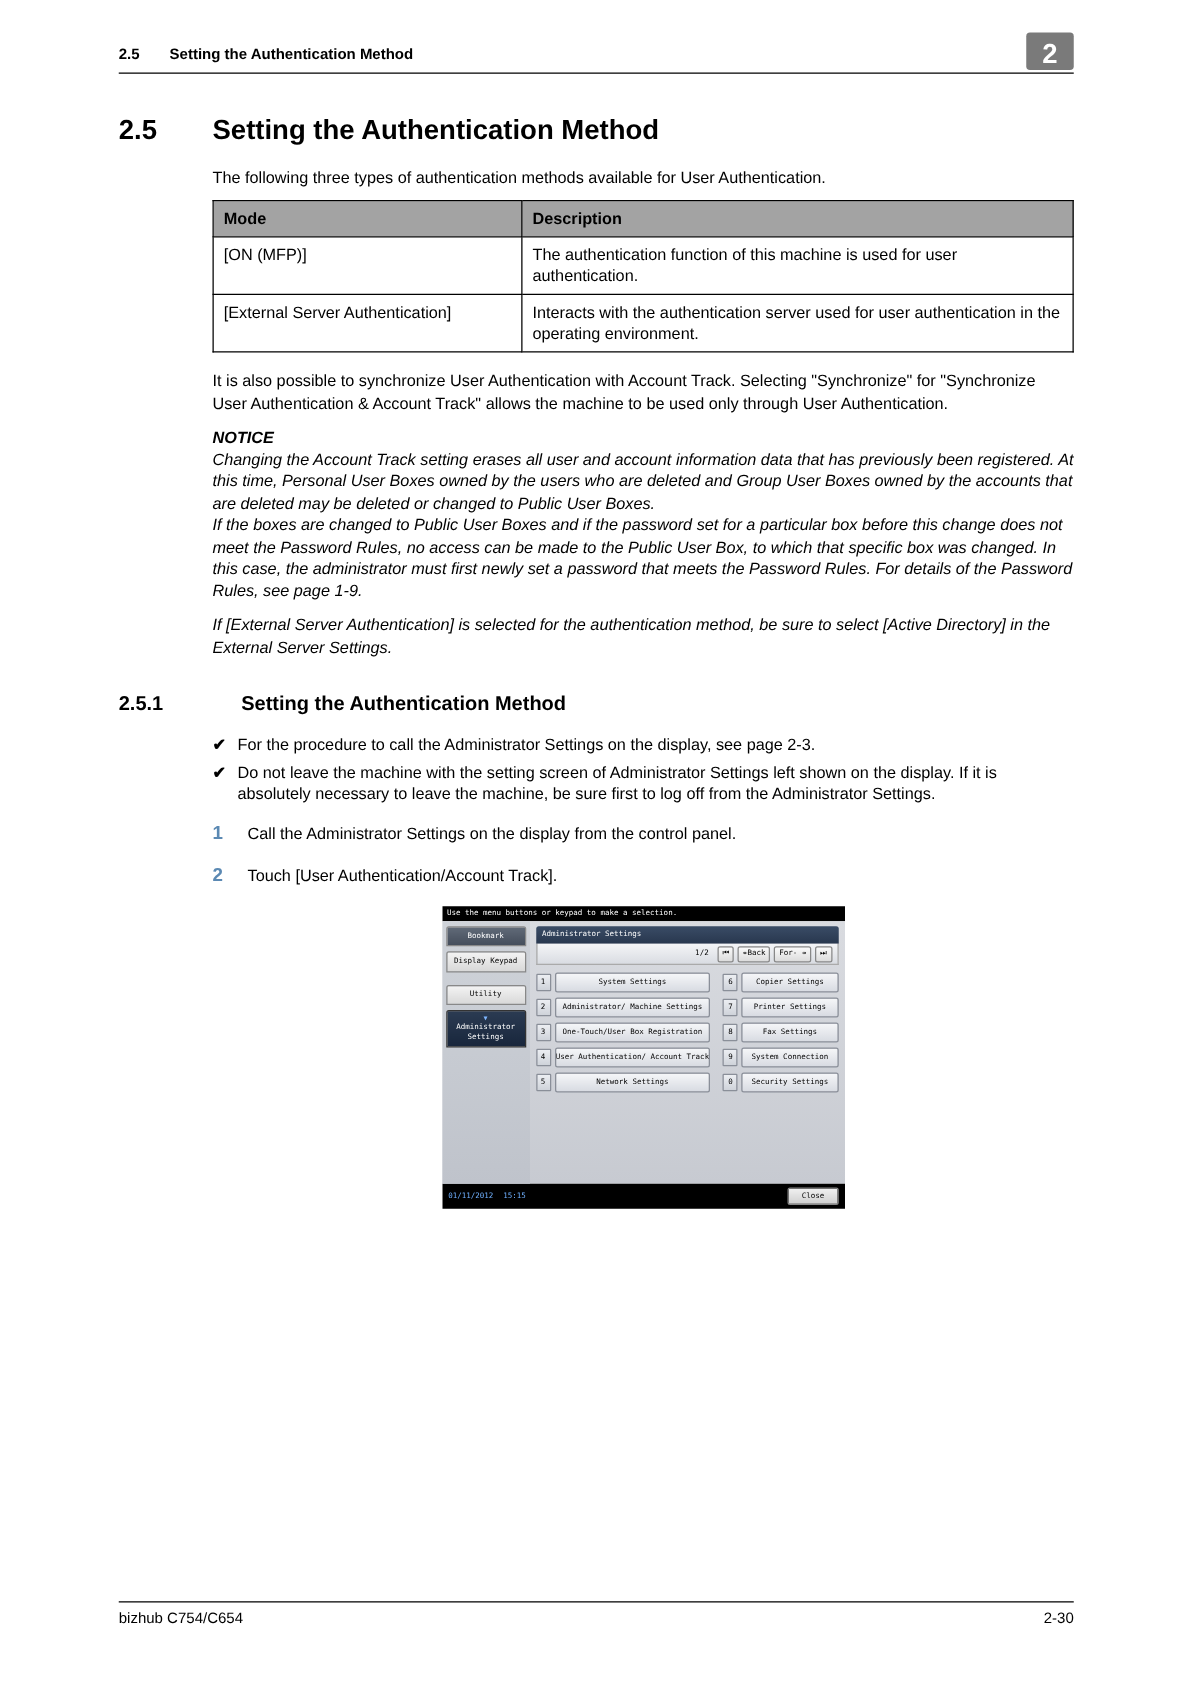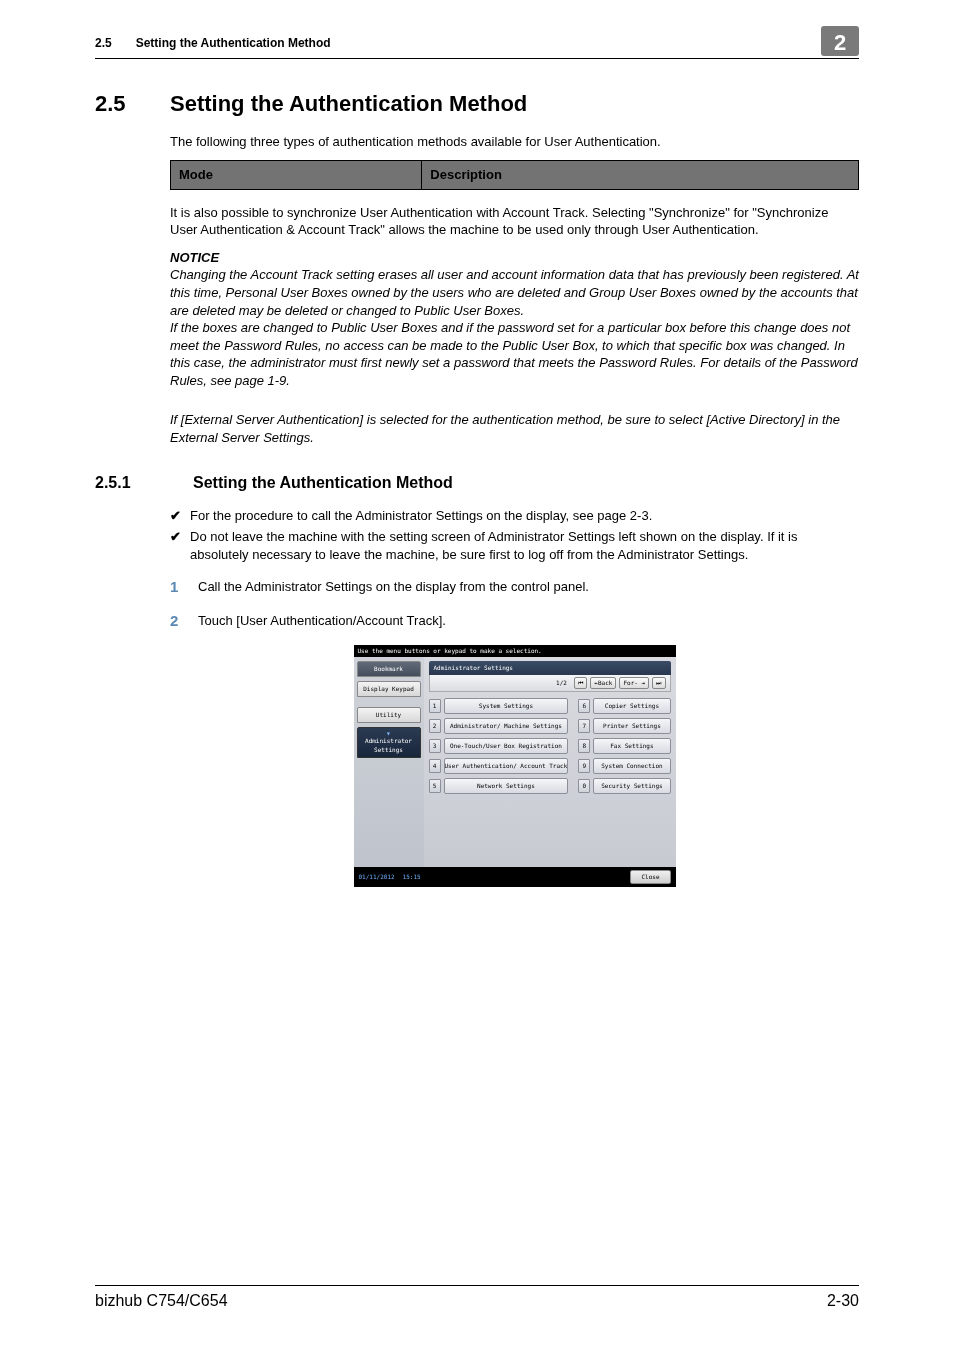--- a/index.html
+++ b/index.html
@@ -38,21 +38,21 @@
     border-radius: 3px;
     margin-top:-4px;
   }
   .h1row { display: flex; margin-bottom: 14px; }
   .h1num { font-size: 22px; font-weight: bold; width: 75px; }
   .h1txt { font-size: 22px; font-weight: bold; }
   .bodycol { margin-left: 75px; }
   .para { margin-bottom: 10px; }
   table.t1 { border-collapse: collapse; width: 100%; margin: 6px 0 14px 0; }
   table.t1 th, table.t1 td { border: 1px solid #000; font-size: 13px; padding: 5px 8px; text-align: left; vertical-align: top;}
-  table.t1 th { background: #737373; font-weight: bold;}
+  table.t1 th { background: #a3a3a3; font-weight: bold;}
   table.t1 td.c1 { width: 230px; }
   .notice { font-style: italic; font-weight: bold; margin-top: 4px;}
   .ital { font-style: italic; }
   .h2row { display: flex; margin: 26px 0 10px 0; gap: 23px;}
   .h2num { font-size: 16px; font-weight: bold; width: 75px;}
   .h2txt { font-size: 16px; font-weight: bold;}
   .checklist { margin-left: 0; padding-left: 0; list-style: none;}
   .checklist li { display: flex; margin-bottom: 4px;}
   .checklist li .mk { width: 20px; font-weight: bold;}
   .checklist li .body { flex:1; }
@@ -85,23 +85,23 @@
   .cell { display:flex; align-items:center; gap:3px;}
   .numbox { width:10px; height:12px; background: linear-gradient(#eceef2,#cfd3da); border:1px solid #8a8f99; text-align:center; line-height:12px; font-size:6px; border-radius:1px;}
   .mbtn { flex:1; height:14px; background: linear-gradient(#f5f6f8,#d8dbe2); border:1px solid #8a8f99; border-radius:2px; text-align:center; line-height:14px; font-size:6px; white-space: nowrap; overflow:hidden;}
   .mfp-foot { background:#000; color:#fff; display:flex; align-items:center; padding:3px 5px; font-size:6px;}
   .mfp-foot .dt { color:#6fb0ff; margin-right:8px;}
   .mfp-foot .tm { color:#6fb0ff;}
   .mfp-foot .sp { flex:1;}
   .closebtn { background: linear-gradient(#f0f0f0,#cfcfcf); border:1px solid #888; border-radius:2px; padding:2px 10px; color:#000;}
 
   .footer {
-    position:absolute; bottom: 38px; left:95px; right:95px;
+    position:absolute; bottom: 48px; left:95px; right:95px;
     border-top:1px solid #000; padding-top:4px;
-    display:flex; font-size:16px;
+    display:flex; font-size:12px;
   }
   .footer .fr { margin-left:auto;}
 </style>
 </head>
 <body>
 
 <div class="page">
   <div class="running-head">
     <span class="rh-num">2.5</span>
     <span class="rh-title">Setting the Authentication Method</span>
@@ -115,29 +115,37 @@
 
   <div class="bodycol">
     <div class="para">The following three types of authentication methods available for User Authentication.</div>
 
     <table class="t1">
       <tbody>
           <tr>
         <th class="c1">Mode</th>
         <th>Description</th>
       </tr>
+      <tr>
+        <td class="c1">[ON (MFP)]</td>
+        <td>The authentication function of this machine is used for user authentication.</td>
+      </tr>
+      <tr>
+        <td class="c1">[External Server Authentication]</td>
+        <td>Interacts with the authentication server used for user authentication in the operating environment.</td>
+      </tr>
     </tbody>
       </table>
 
     <div class="para">It is also possible to synchronize User Authentication with Account Track. Selecting "Synchronize" for "Synchronize User Authentication &amp; Account Track" allows the machine to be used only through User Authentication.</div>
 
     <div class="notice">NOTICE</div>
     <div class="ital">Changing the Account Track setting erases all user and account information data that has previously been registered. At this time, Personal User Boxes owned by the users who are deleted and Group User Boxes owned by the accounts that are deleted may be deleted or changed to Public User Boxes.</div>
     <div class="ital">If the boxes are changed to Public User Boxes and if the password set for a particular box before this change does not meet the Password Rules, no access can be made to the Public User Box, to which that specific box was changed. In this case, the administrator must first newly set a password that meets the Password Rules. For details of the Password Rules, see page 1-9.</div>
-    <div class="ital para" style="margin-top:22px">If [External Server Authentication] is selected for the authentication method, be sure to select [Active Directory] in the External Server Settings.</div>
+    <div class="ital para" style="margin-top:10px">If [External Server Authentication] is selected for the authentication method, be sure to select [Active Directory] in the External Server Settings.</div>
   </div>
 
   <div class="h2row">
     <div class="h2num">2.5.1</div>
     <div class="h2txt">Setting the Authentication Method</div>
   </div>
 
   <div class="bodycol">
     <ul class="checklist">
       <li>

